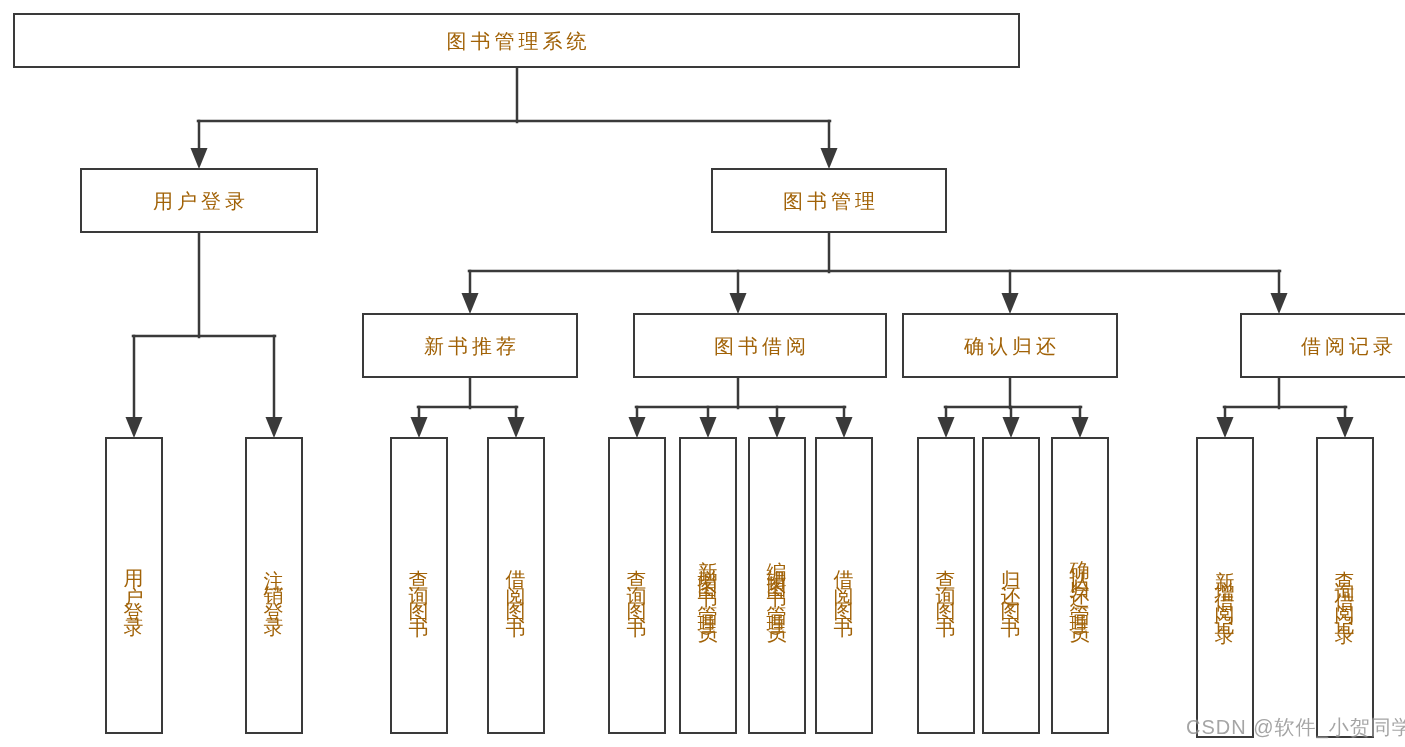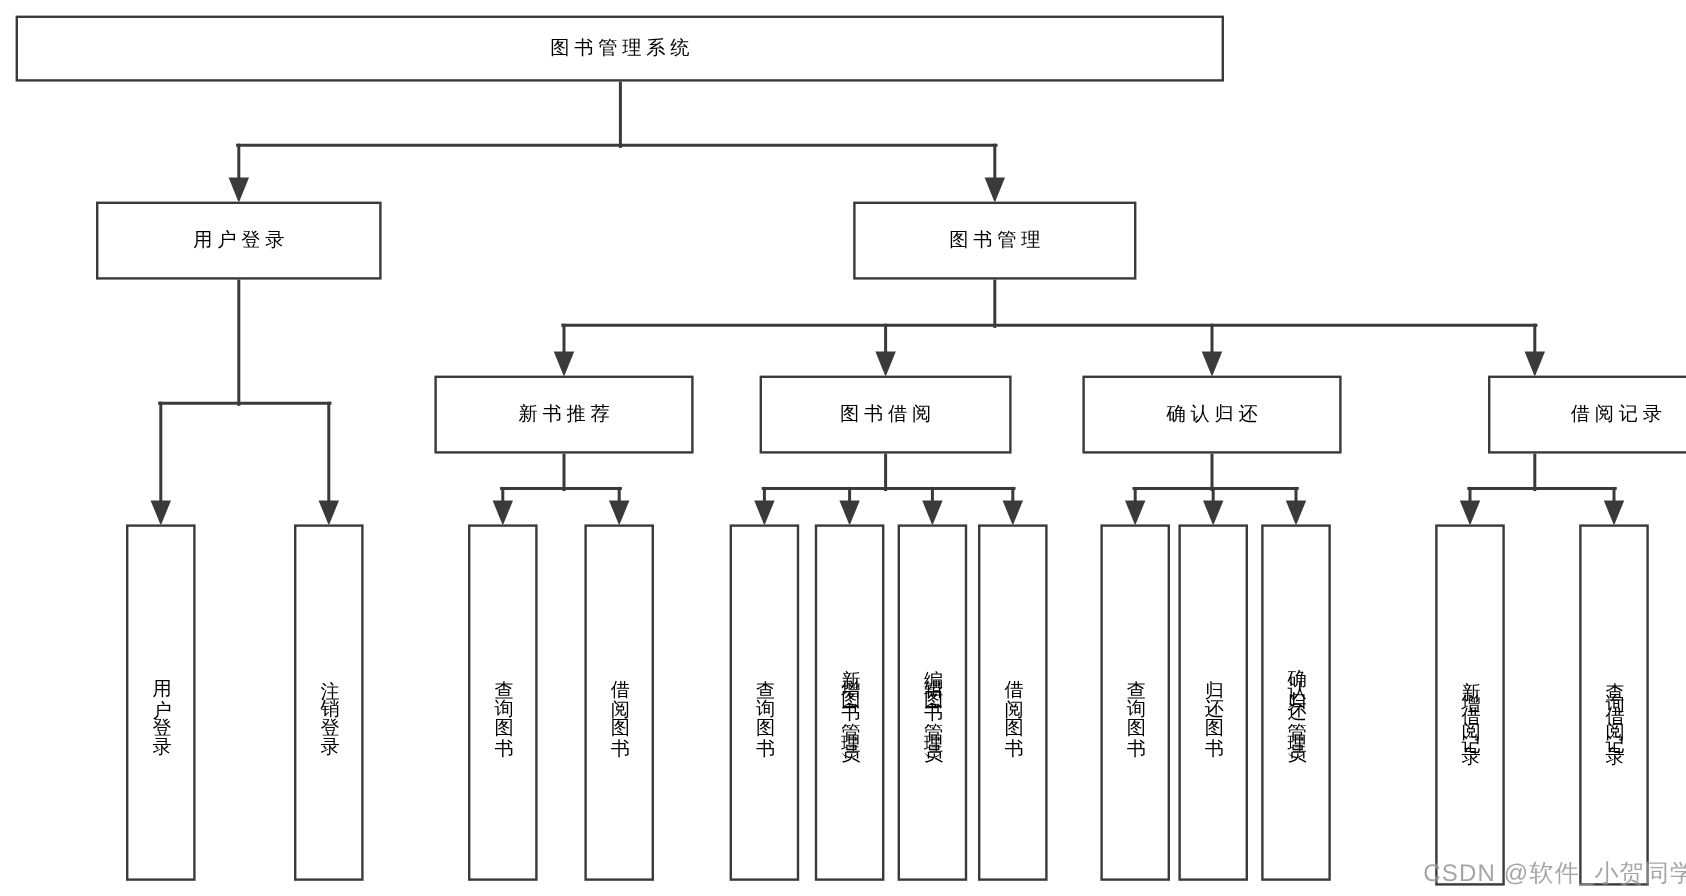--- a/index.html
+++ b/index.html
@@ -16,22 +16,22 @@
     position: absolute;
     box-sizing: border-box;
     background: #ffffff;
     border: 2.5px solid #3a3a3a;
     display: flex;
     align-items: center;
     justify-content: center;
     z-index: 1;
   }
   .lbl {
-    font-size: 16px;
-    color: #000000;
+    font-size: 20px;
+    color: #a16207;
     letter-spacing: 4px;
     text-indent: 4px;
     white-space: nowrap;
     line-height: 1;
   }
   .v .lbl {
     writing-mode: vertical-rl;
     text-orientation: mixed;
     letter-spacing: 16px;
     text-indent: 0;
@@ -118,21 +118,21 @@
   <div class="box" style="left:80px; top:168px; width:238px; height:65px;">
     <span class="lbl">用户登录</span>
   </div>
   <div class="box" style="left:362px; top:313px; width:216px; height:65px;">
     <span class="lbl">新书推荐</span>
   </div>
 
   <div class="box" style="left:711px; top:168px; width:236px; height:65px;">
     <span class="lbl">图书管理</span>
   </div>
-  <div class="box" style="left:633px; top:313px; width:210px; height:65px;">
+  <div class="box" style="left:633px; top:313px; width:254px; height:65px;">
     <span class="lbl">图书借阅</span>
   </div>
   <div class="box" style="left:902px; top:313px; width:216px; height:65px;">
     <span class="lbl">确认归还</span>
   </div>
   <div class="box" style="left:1240px; top:313px; width:214px; height:65px;">
     <span class="lbl">借阅记录</span>
   </div>
 
   <div class="box v" style="left:105px; top:437px; width:58px; height:297px;">

